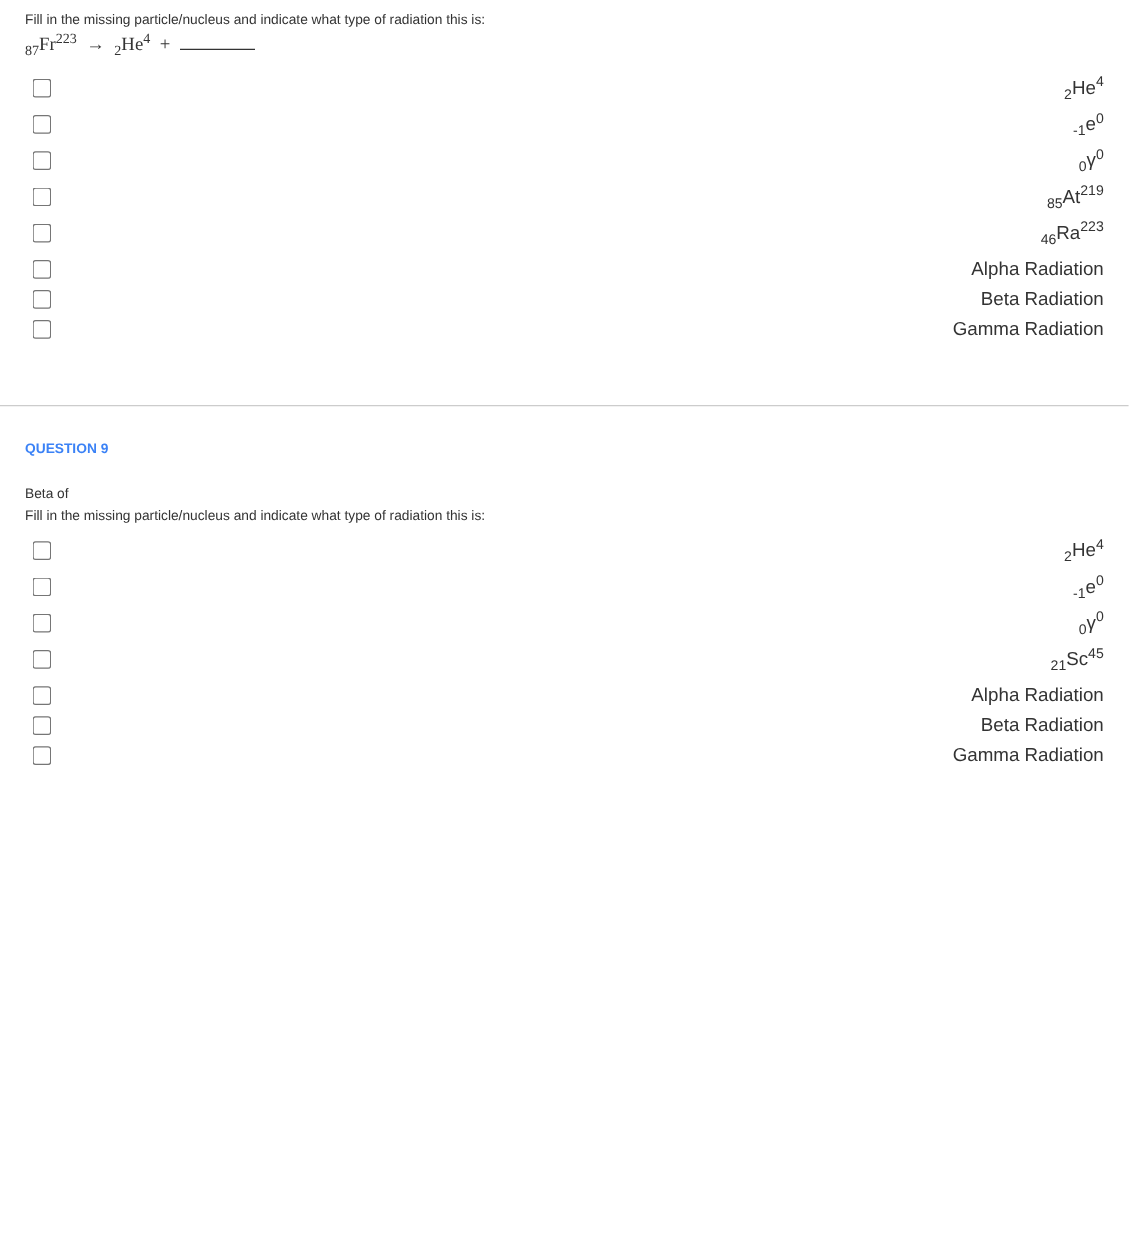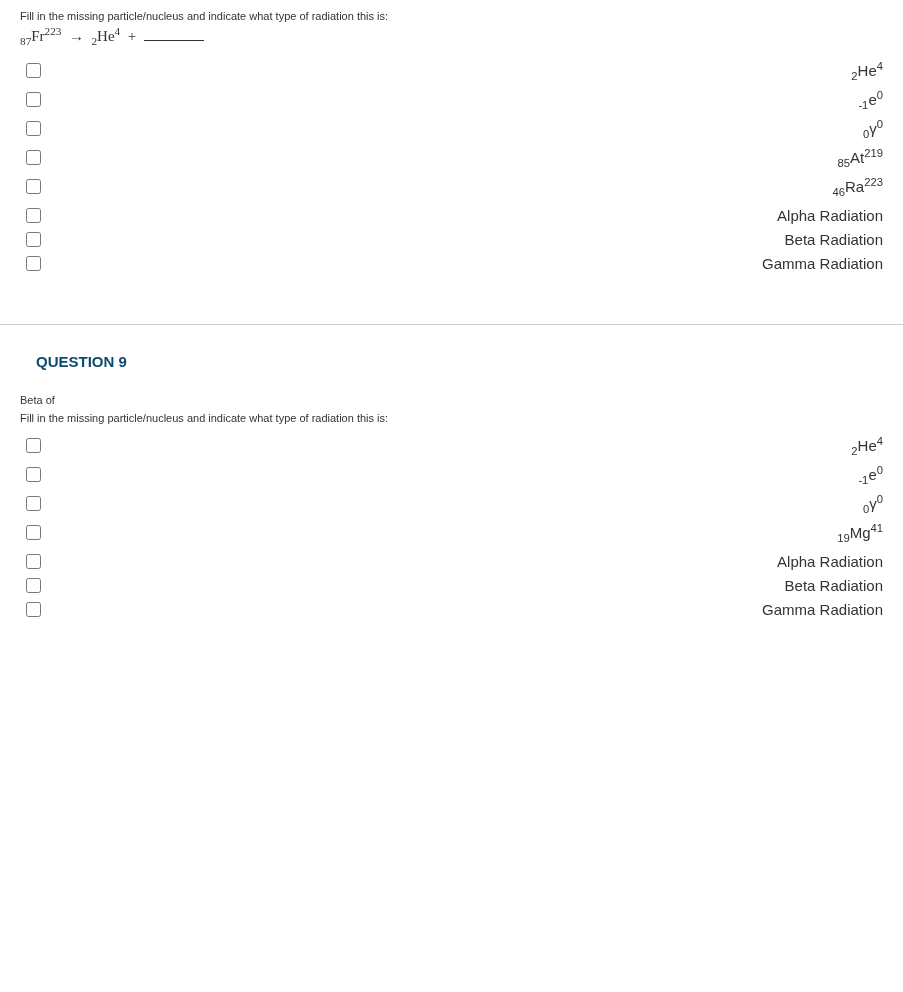--- a/index.html
+++ b/index.html
@@ -10,23 +10,23 @@
     font-size: 15px;
     color: #333;
     background: #fff;
     width: 903px;
   }
   .question-block {
     padding: 10px 20px 20px 20px;
   }
   .question-heading {
     font-weight: bold;
-    font-size: 15px;
-    margin: 18px 0 18px 16px;
-    color: #0c4a6e;
+    font-size: 11px;
+    margin: 18px 0 18px 0;
+    color: #3b82f6;
   }
   .prompt-line {
     margin-bottom: 6px;
     font-size: 11px;
   }
   .equation {
     font-size: 15px;
     margin-bottom: 18px;
     font-family: Liberation Serif, serif;
   }
@@ -128,21 +128,21 @@
   <div class="option opt-tall">
     <input type="checkbox" style="">
     <span class="label"><sub>-1</sub><span>e</span><sup>0</sup></span>
   </div>
   <div class="option opt-tall">
     <input type="checkbox" style="">
     <span class="label"><sub>0</sub><span>γ</span><sup>0</sup></span>
   </div>
   <div class="option opt-tall">
     <input type="checkbox" style="">
-    <span class="label"><sub>19</sub><span>Mg</span><sup>41</sup></span>
+    <span class="label"><sub>21</sub><span>Sc</span><sup>45</sup></span>
   </div>
   <div class="option">
     <input type="checkbox" style="">
     <span class="label">Alpha Radiation</span>
   </div>
   <div class="option">
     <input type="checkbox" style="">
     <span class="label">Beta Radiation</span>
   </div>
   <div class="option">

